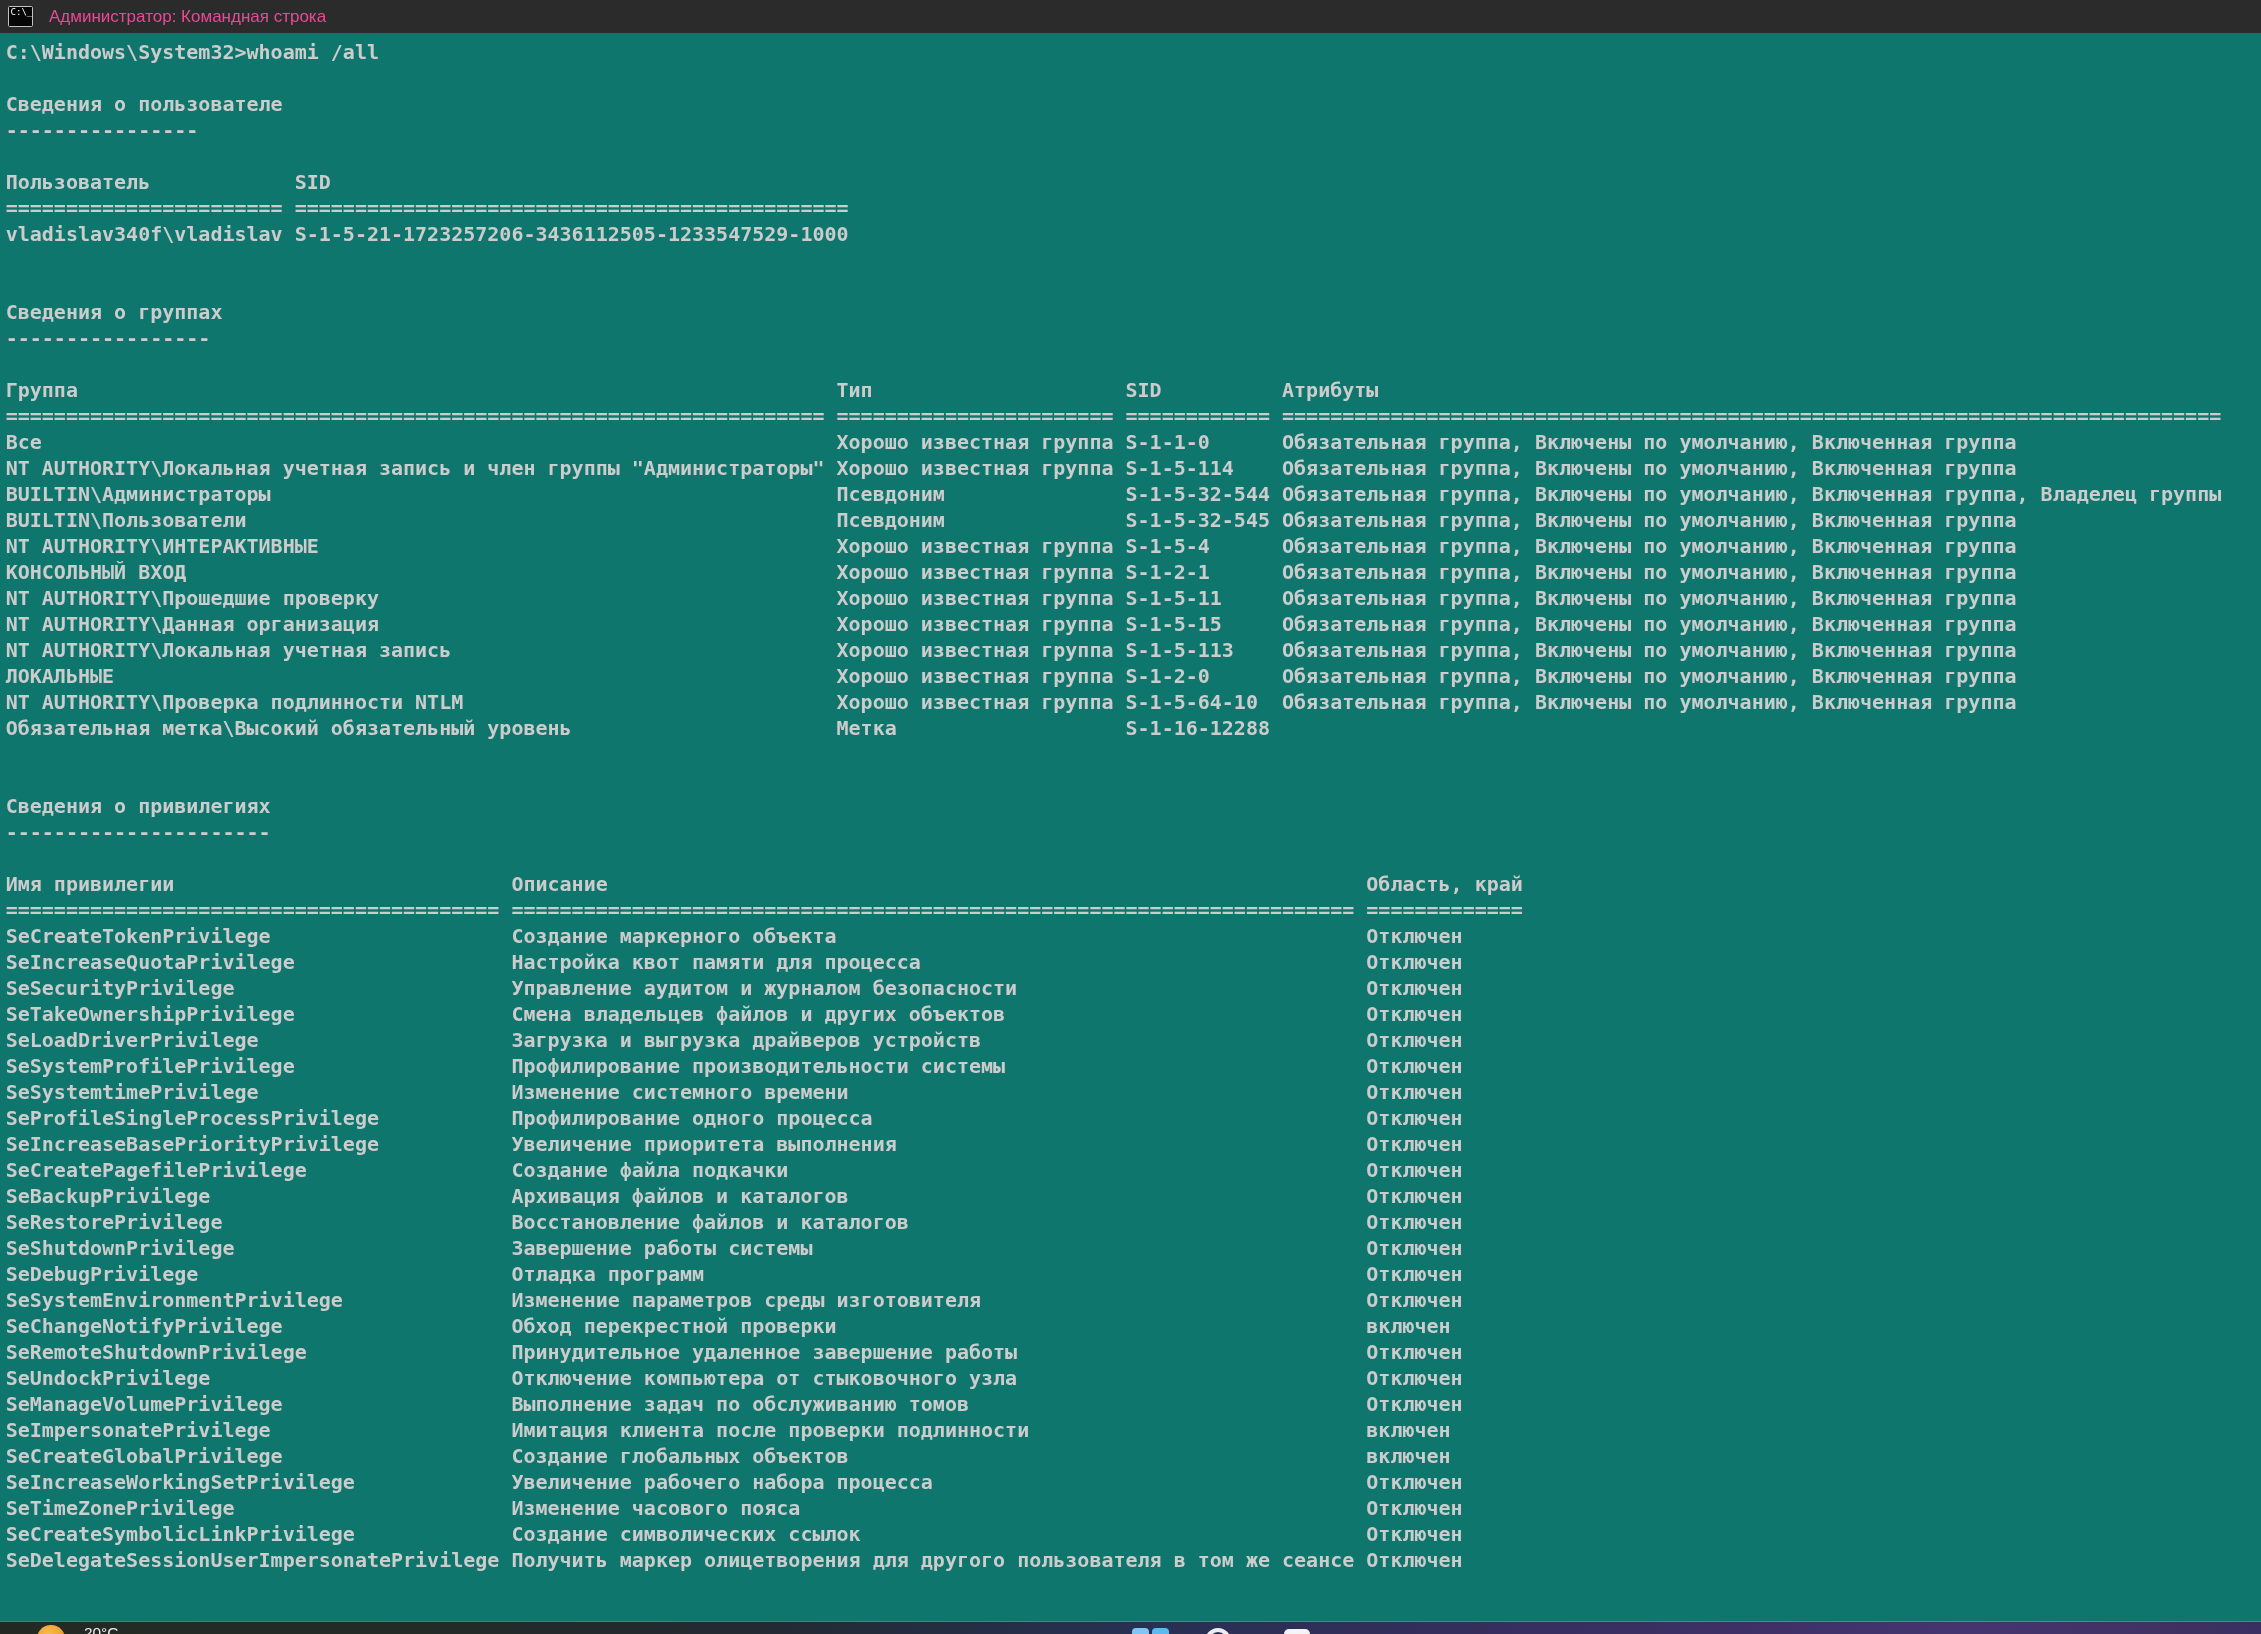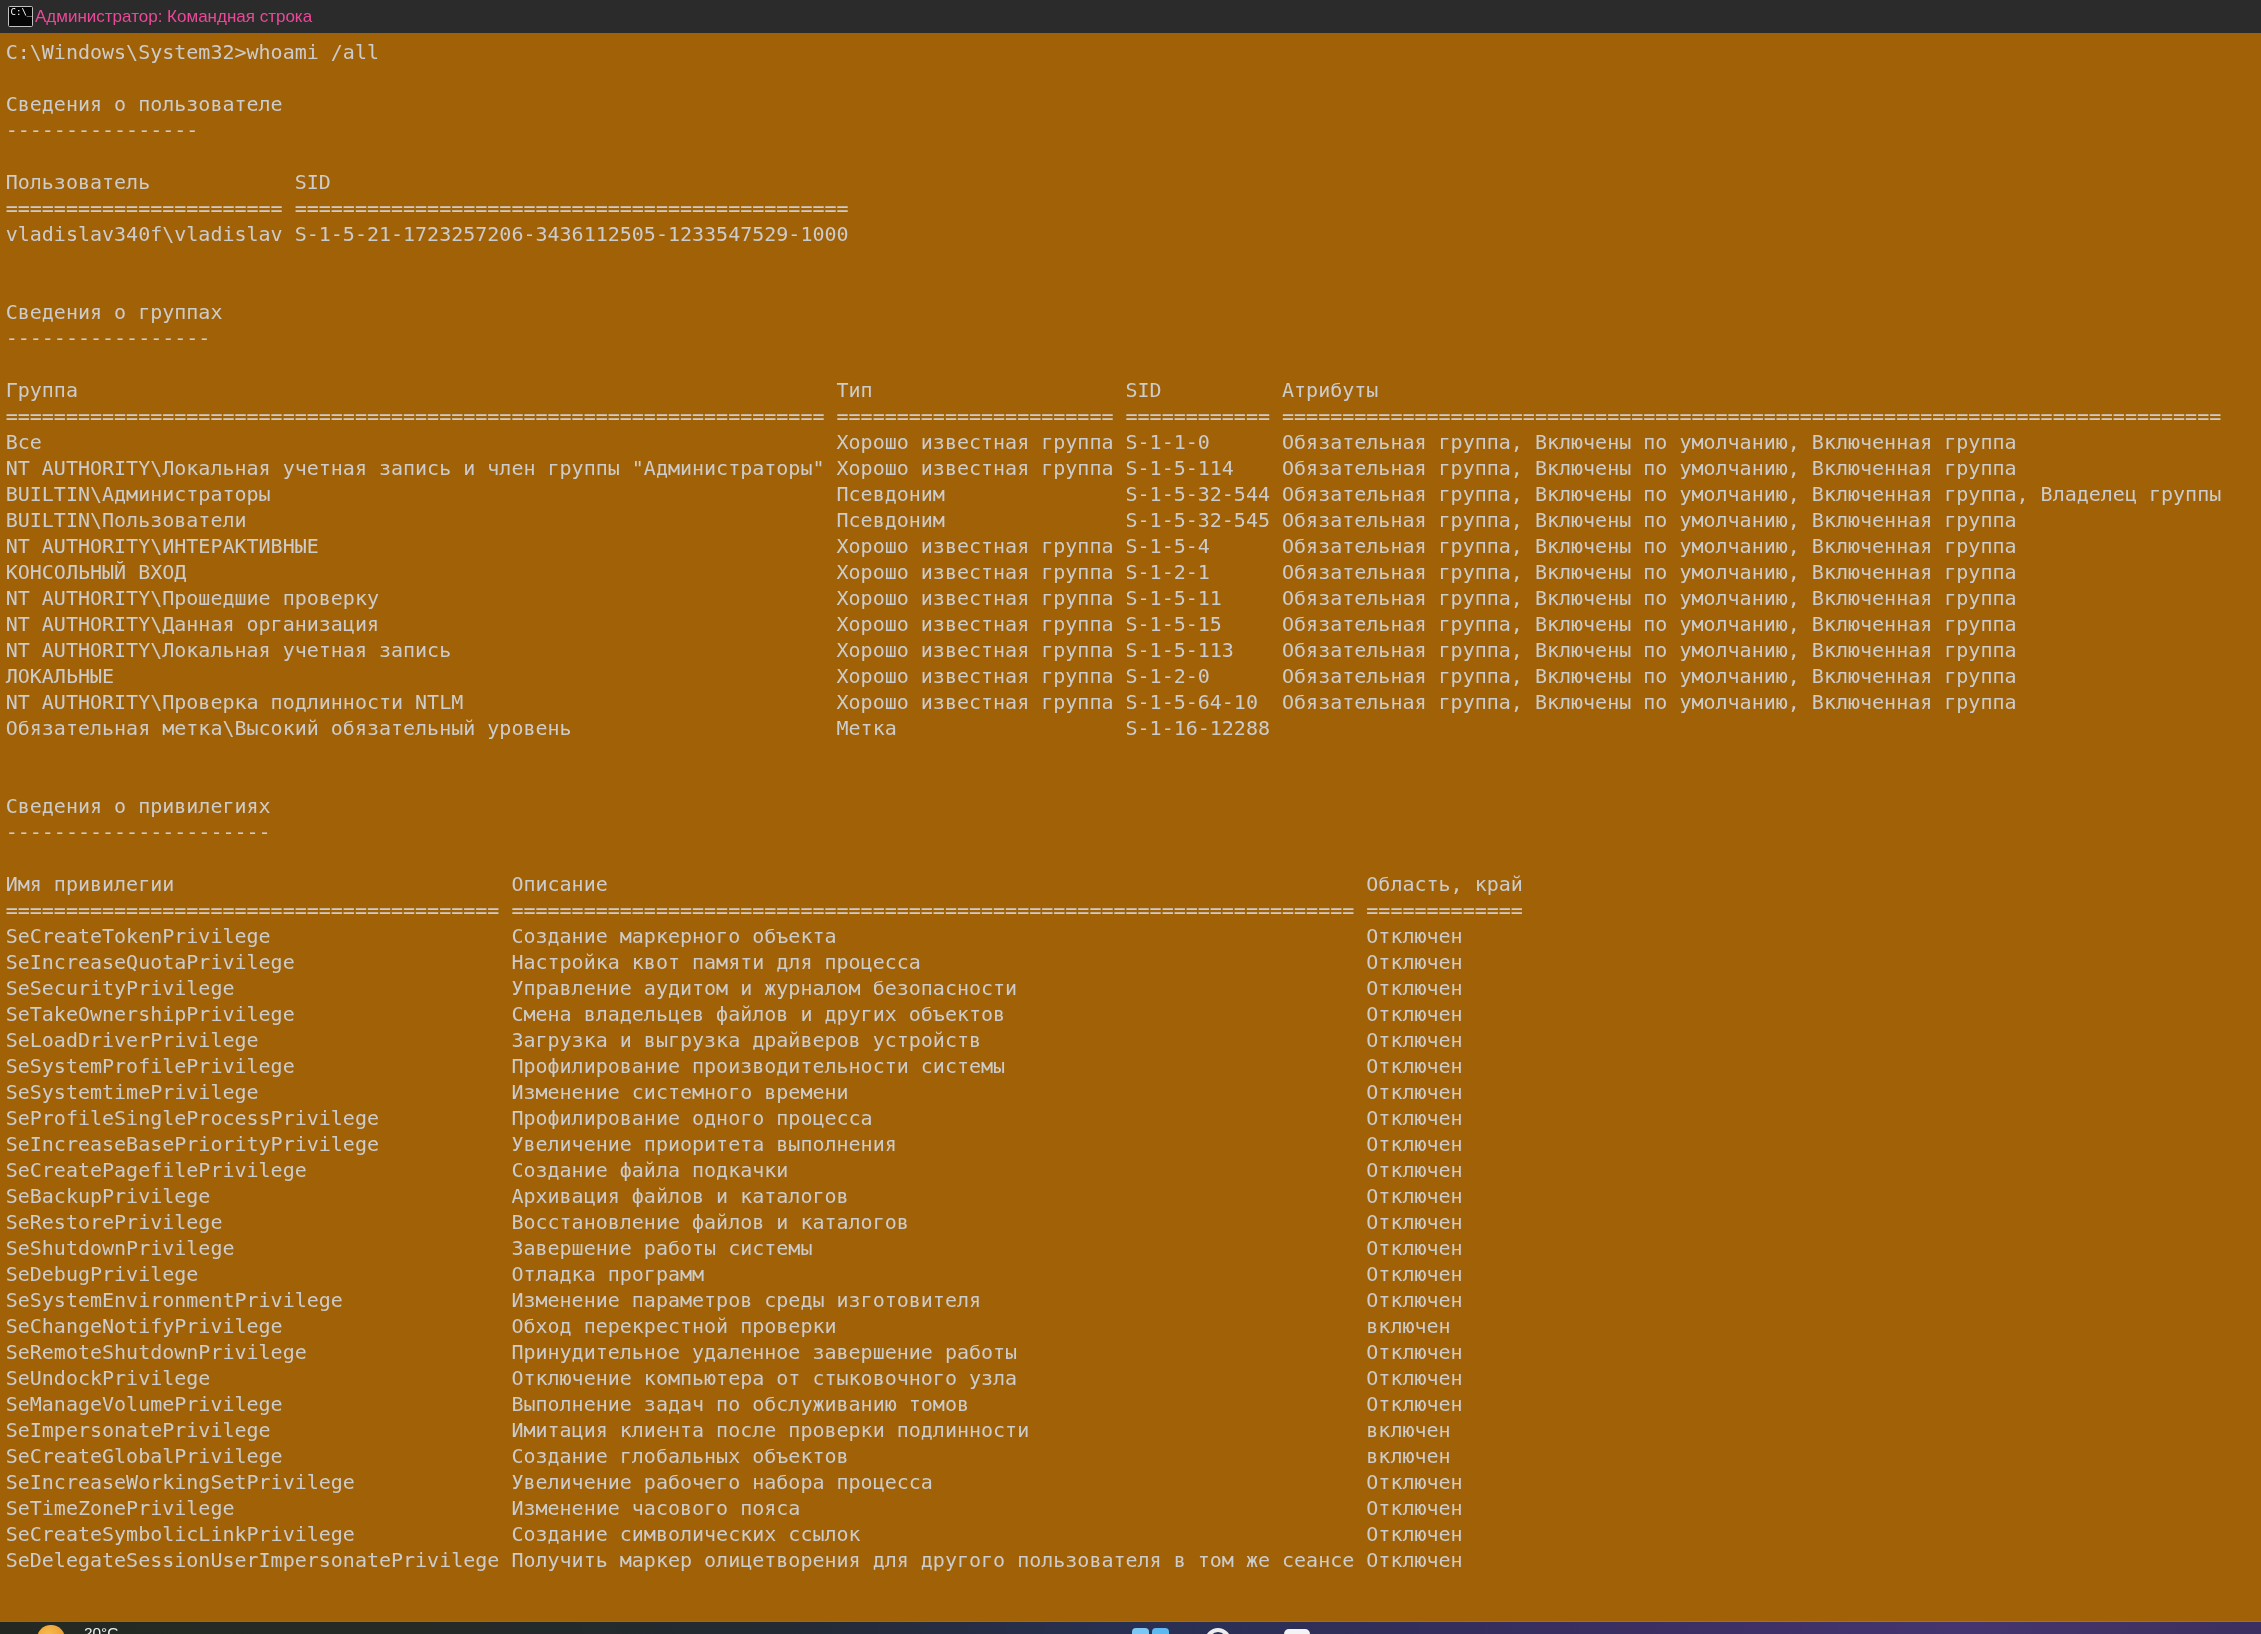--- a/index.html
+++ b/index.html
@@ -1,30 +1,30 @@
 <!DOCTYPE html>
 <html style="font-size:13px"><head>
 <meta charset="utf-8">
 <style>
   html,body{margin:0;padding:0;background:#000;}
   #screen{position:relative;width:2261px;height:1635px;overflow:hidden;background:#0c0c0c;}
 
   
   .titlebar{position:absolute;top:0;left:0;width:100%;height:33px;background:#2b2b2b;
-            display:flex;align-items:center;gap:2px;padding-left:8px;box-sizing:border-box;}
+            display:flex;align-items:center;gap:16px;padding-left:8px;box-sizing:border-box;}
   .cmd-icon{width:25px;height:21px;background:#060606;border:1.6px solid #c2c2c2;border-radius:1.6px;
             box-sizing:border-box;color:#fff;font-family:"DejaVu Sans Mono",monospace;
             font-size:9px;line-height:9px;padding:0.8px 0 0 1.6px;overflow:hidden;}
   .wtitle{color:#ec4899;font-family:"Liberation Sans",sans-serif;font-size:17px;}
 
   
-  #terminal{position:absolute;top:33px;left:0;width:100%;height:1588px;background:#a16207;
+  #terminal{position:absolute;top:33px;left:0;width:100%;height:1588px;background:#0f766e;
             padding:5.7px 0 0 5.7px;box-sizing:border-box;color:#cccccc;
             font-family:"DejaVu Sans Mono",monospace;font-size:20px;line-height:26px;
-            white-space:pre;overflow:hidden;}
+            white-space:pre;overflow:hidden;font-weight:bold;}
   .line{height:26px;}
 
   
   .taskbar{position:absolute;top:1621px;left:0;width:2261px;height:13.8px;overflow:hidden;
            border-top:0.8px solid rgba(170,170,170,.55);box-sizing:content-box;
            background:linear-gradient(90deg,#232922 0%,#242a26 18%,#232a33 34%,#273052 50%,
                       #322e5b 62%,#3c2f63 74%,#443570 87%,#403263 95%,#3a2f60 100%);}
   .sun{position:absolute;left:37px;top:3.2px;width:27.5px;height:27.5px;border-radius:50%;
        background:radial-gradient(circle at 40% 35%,#f7bb4e,#e88e27);}
   .temp{position:absolute;left:84px;top:1.6px;color:#f0f0f0;

